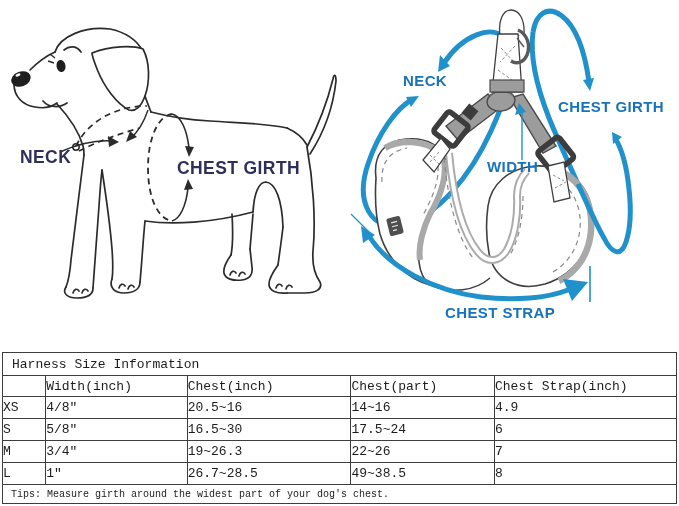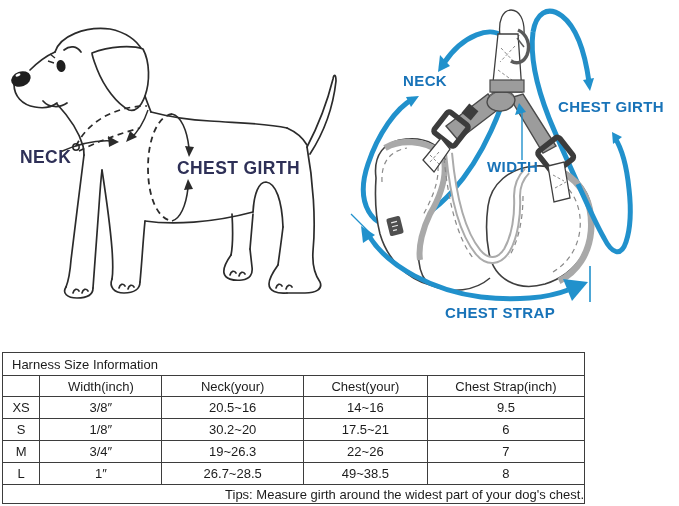--- a/index.html
+++ b/index.html
@@ -8,32 +8,32 @@
     font-family:"Liberation Sans",sans-serif;overflow:hidden;
     outline:1px solid #c9c9c9;
   }
   .art{position:absolute;top:0;}
   .art-dog{left:0;}
   .art-harness{left:340px;}
   svg text{font-family:"Liberation Sans",sans-serif;font-weight:bold;}
   .dog-label{fill:#2e3057;font-size:17.5px;letter-spacing:.4px;}
   .harness-label{fill:#1873b8;font-size:15px;letter-spacing:.4px;}
   table.size{
-    position:absolute;left:2px;top:352px;width:583px;height:152px;
+    position:absolute;left:2px;top:352px;width:675px;height:152px;
     border-collapse:collapse;table-layout:fixed;
-    font-size:13px;color:#1c1c1c;
+    font-size:13px;color:#1c1c1c;font-family:Liberation Mono, monospace;
   }
   table.size td,table.size th{
-    border:1px solid #3d3d3d;text-align:center;padding:0;font-weight:normal;
+    border:1px solid #3d3d3d;text-align:left;padding:0;font-weight:normal;
     overflow:hidden;white-space:nowrap;
   }
   tr.title-row td{text-align:left;padding-left:9px;height:22px;}
   tr.head-row th{height:20px;}
   tr.data-row td{height:21px;}
-  tr.tips-row td{text-align:right;padding-left:8px;font-size:13px;}
+  tr.tips-row td{text-align:left;padding-left:8px;font-size:10px;}
 </style>
 </head>
 <body>
 
 <div class="canvas">
 
   <svg class="art art-dog" width="345" height="340" viewBox="0 0 345 340">
     <g stroke="#2b2b2b" stroke-width="1.7" fill="none" stroke-linecap="round" stroke-linejoin="round">
 
       <path d="M 30,70 C 38,62 46,56 55,52"></path>
@@ -209,36 +209,36 @@
         <col style="width:21.3%">
         <col style="width:27%">
     </colgroup>
     <tbody>
       <tr class="title-row">
         <td colspan="5">Harness Size Information</td>
       </tr>
       <tr class="head-row">
         <th></th>
         <th>Width(inch)</th>
-        <th>Neck(your)</th>
-        <th>Chest(your)</th>
+        <th>Chest(inch)</th>
+        <th>Chest(part)</th>
         <th>Chest Strap(inch)</th>
       </tr>
       <tr class="data-row">
         <td>XS</td>
-        <td>3/8″</td>
+        <td>4/8″</td>
         <td>20.5~16</td>
         <td>14~16</td>
-        <td>9.5</td>
+        <td>4.9</td>
       </tr>
       <tr class="data-row">
         <td>S</td>
-        <td>1/8″</td>
-        <td>30.2~20</td>
-        <td>17.5~21</td>
+        <td>5/8″</td>
+        <td>16.5~30</td>
+        <td>17.5~24</td>
         <td>6</td>
       </tr>
       <tr class="data-row">
         <td>M</td>
         <td>3/4″</td>
         <td>19~26.3</td>
         <td>22~26</td>
         <td>7</td>
       </tr>
       <tr class="data-row">

